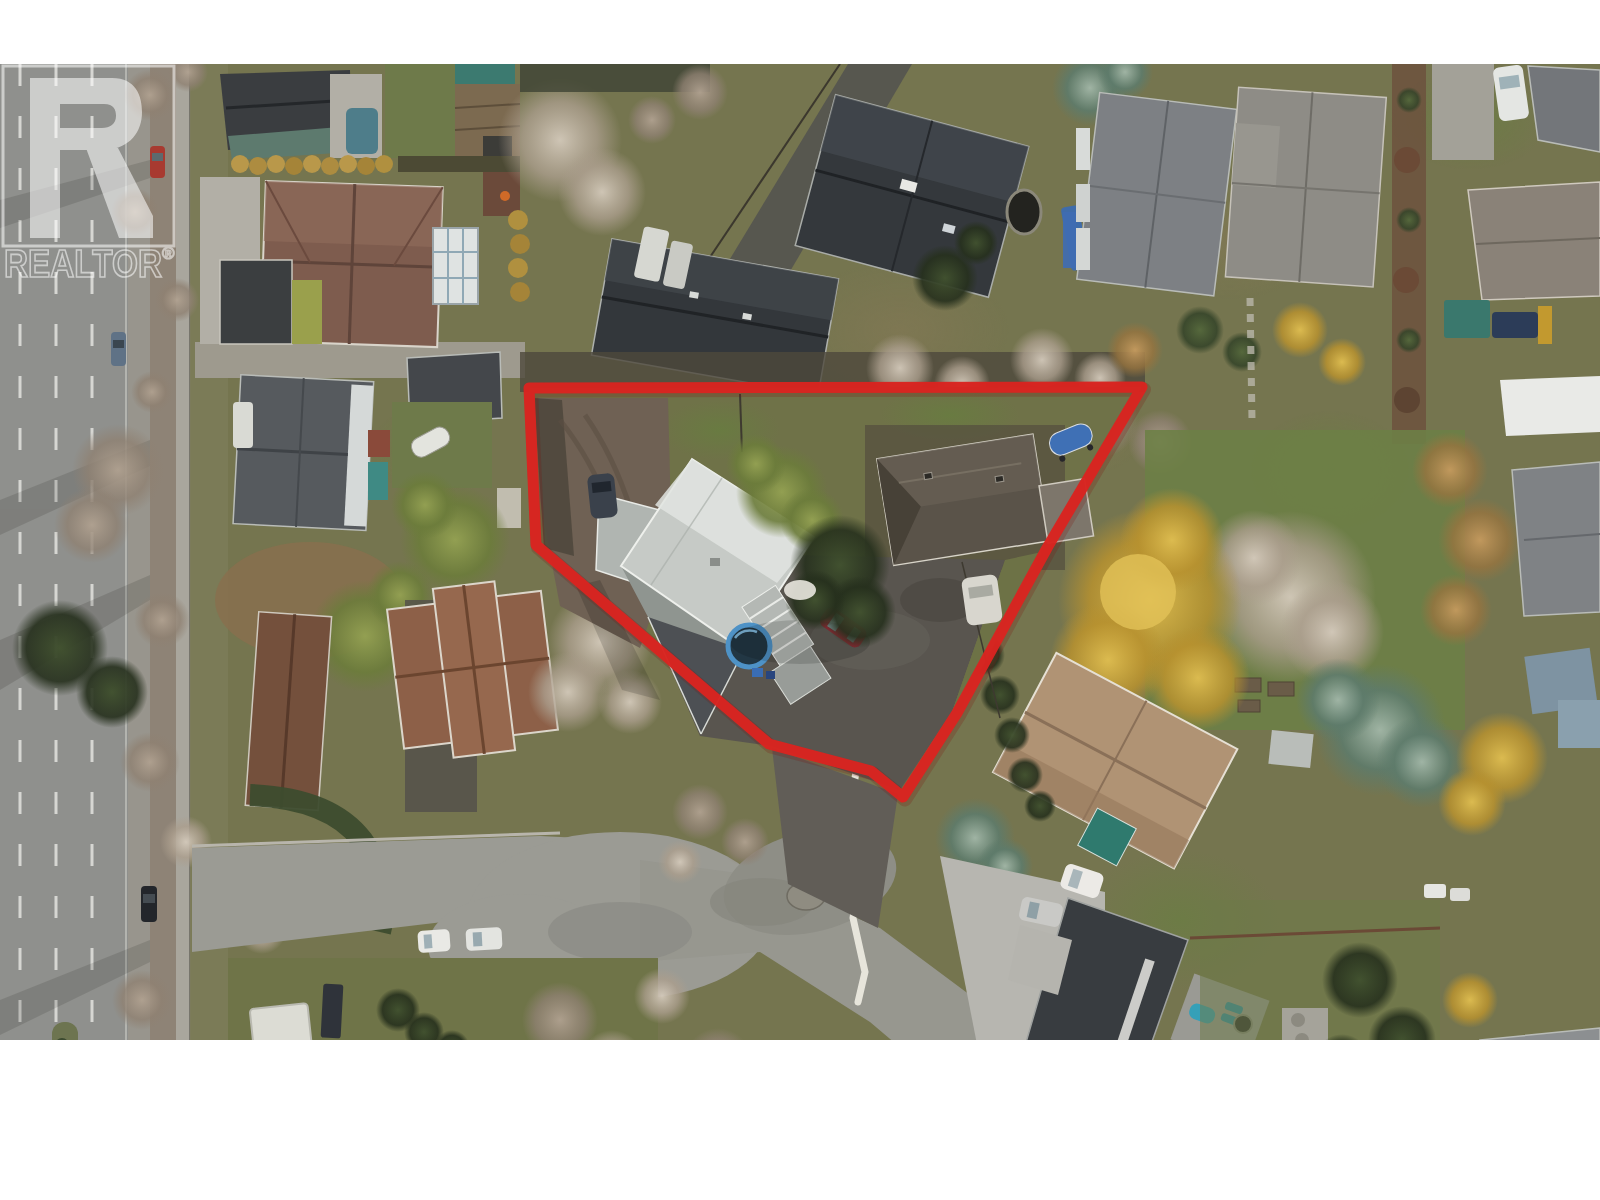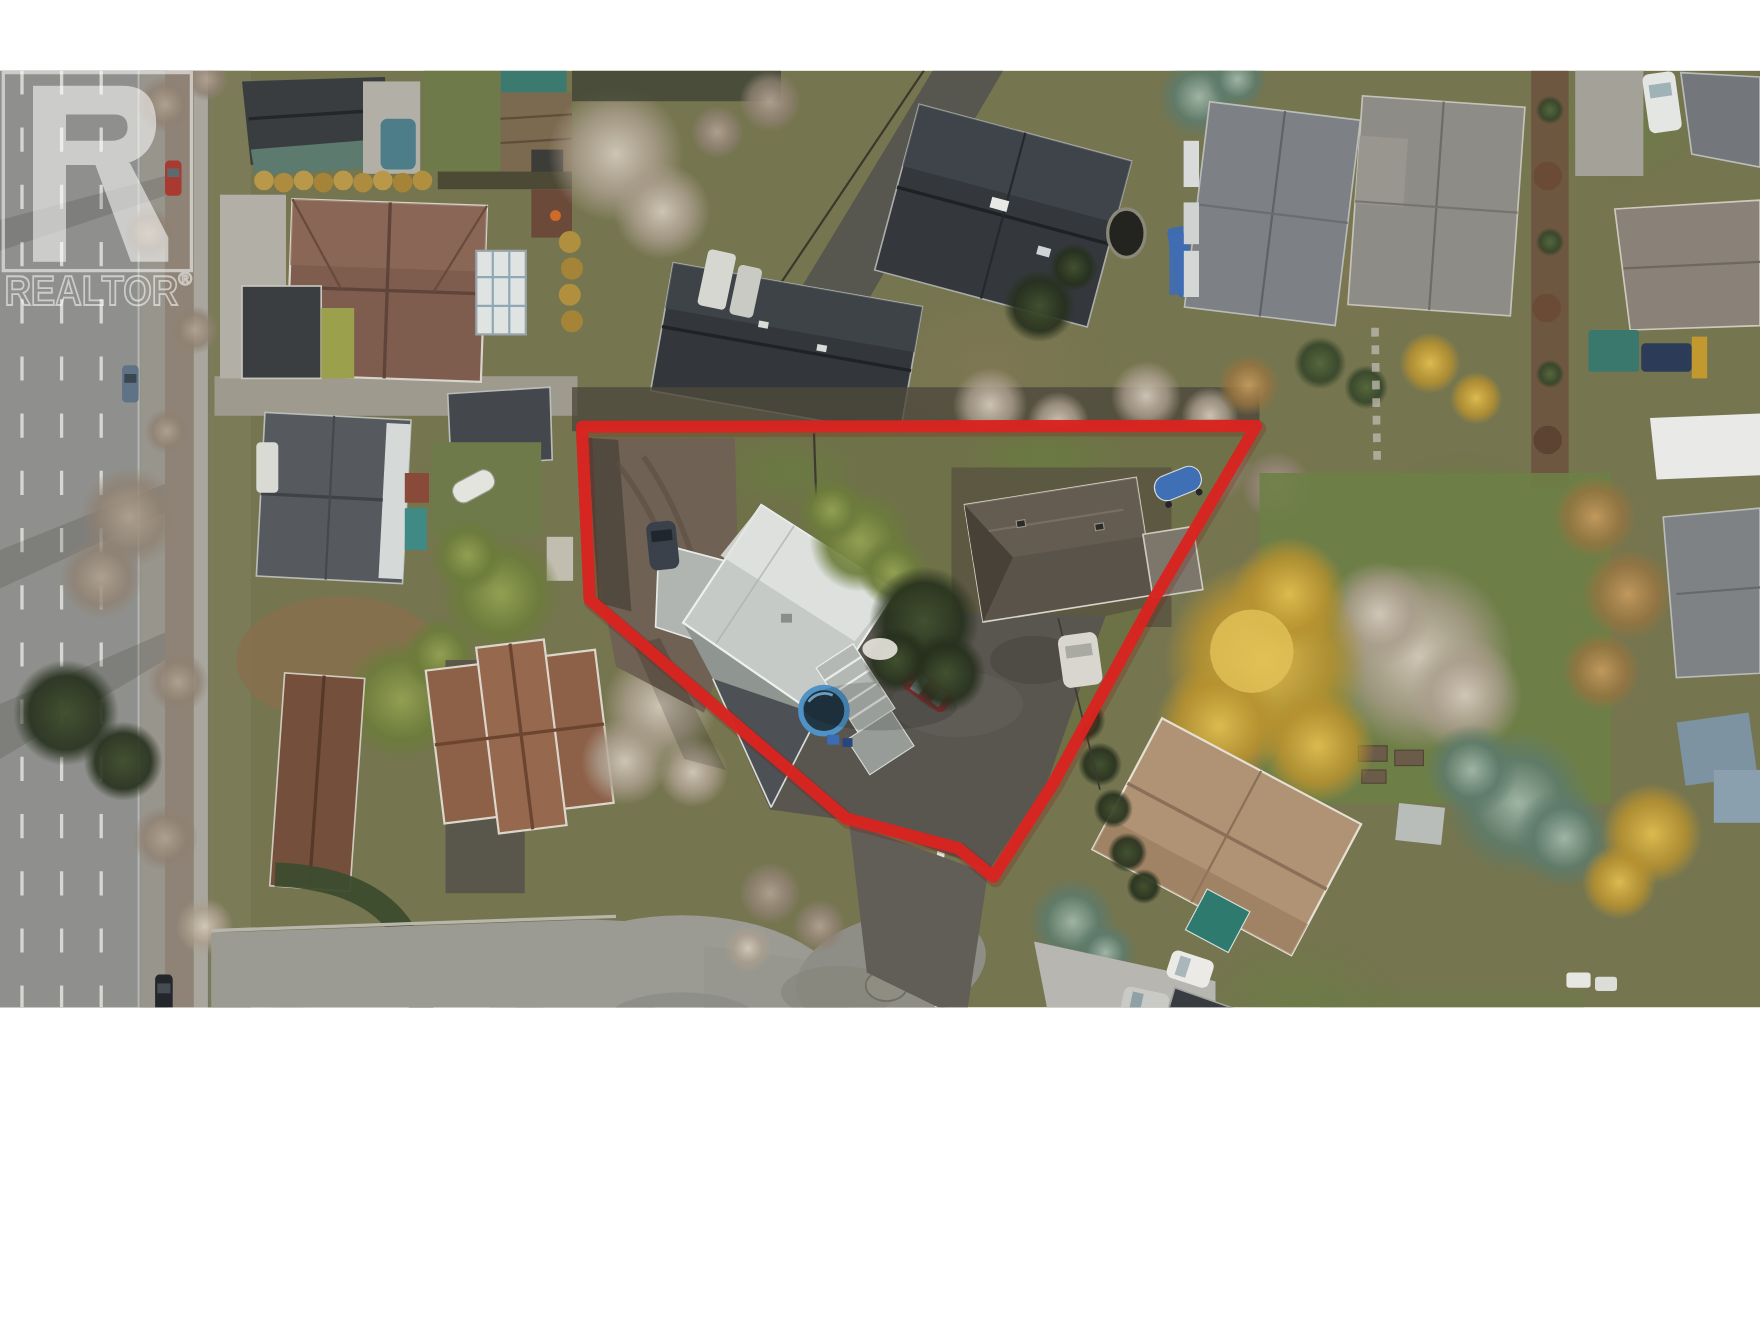--- a/index.html
+++ b/index.html
@@ -1,16 +1,16 @@
 <!DOCTYPE html>
 <html><head>
 <meta charset="utf-8">
 <style>
   html,body{margin:0;padding:0;background:#ffffff;}
-  .stage{position:relative;width:1600px;height:916px;background:#ffffff;overflow:hidden;
+  .stage{position:relative;width:1600px;height:1040px;background:#ffffff;overflow:hidden;
          font-family:"Liberation Sans", sans-serif;}
   .stage svg{position:absolute;left:0;top:0;display:block;}
   .wm-text{font-family:"Liberation Sans", sans-serif;font-weight:bold;}
 </style>
 </head>
 <body>
 
 <div class="stage">
 <svg width="1600" height="1200" viewBox="0 0 1600 1200">
   <defs>

